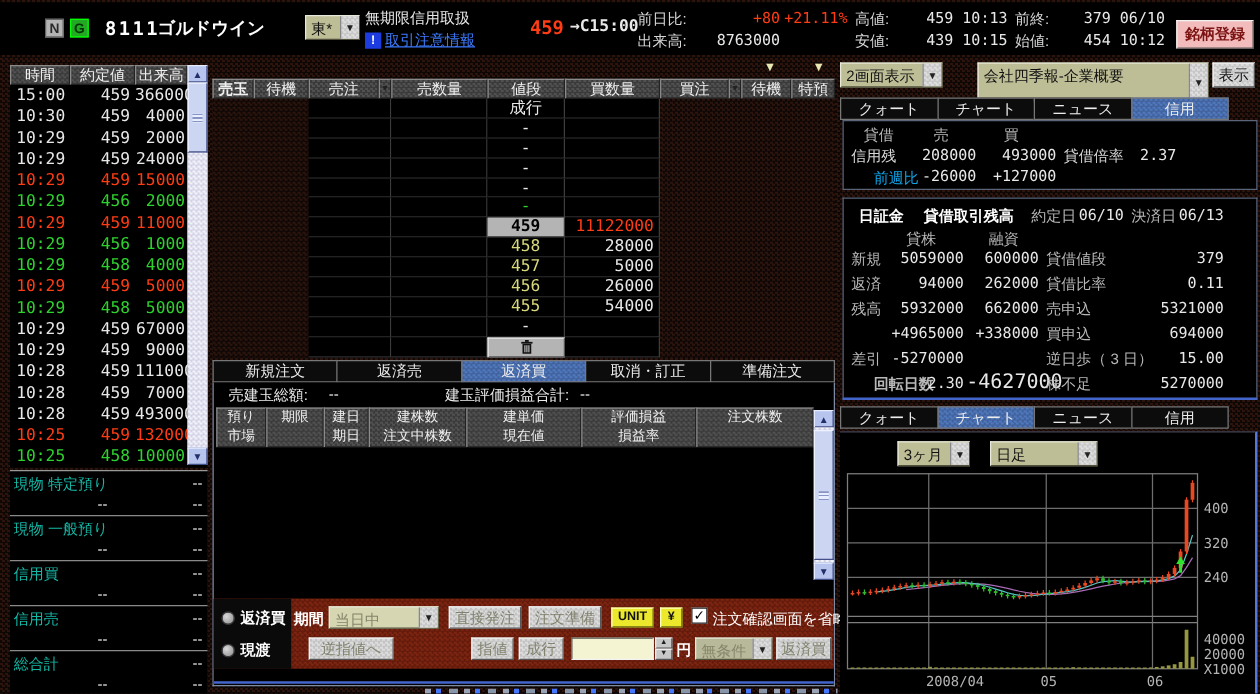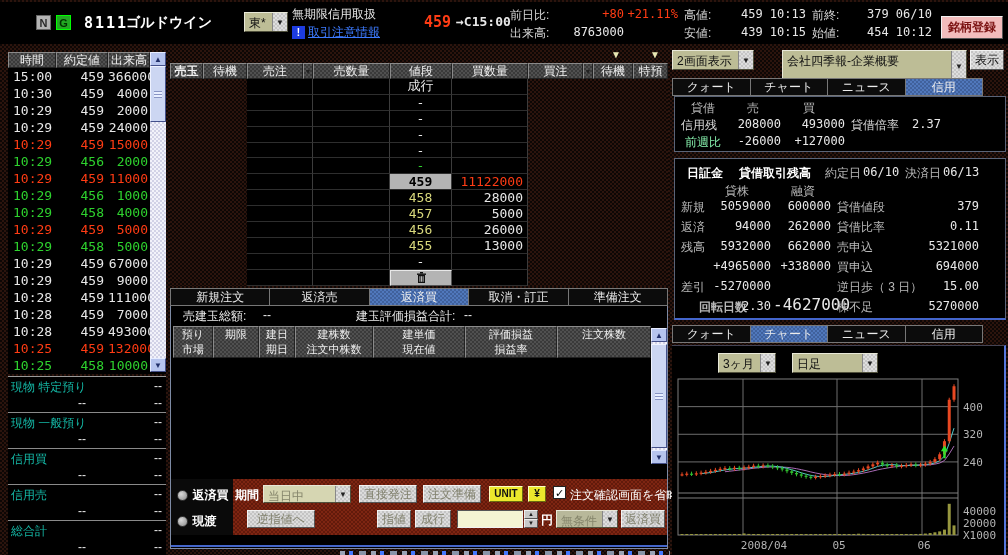--- a/index.html
+++ b/index.html
@@ -335,21 +335,21 @@
         <div class="bcell" style="height: 15.9px; justify-content: flex-end; padding-right: 4px;"></div>
         <div class="bcell" style="height: 15.9px; justify-content: flex-end; padding-right: 4px;"></div>
         <div class="bcell" style="height: 15.9px; justify-content: flex-end; padding-right: 4px;"></div>
         <div class="bcell" style="height: 15.9px; justify-content: flex-end; padding-right: 4px;"></div>
         <div class="bcell" style="height: 15.9px; justify-content: flex-end; padding-right: 4px;"></div>
         <div class="bcell" style="height: 15.9px; justify-content: flex-end; padding-right: 4px;"></div>
         <div class="bcell r" style="height: 15.9px; justify-content: flex-end; padding-right: 4px;">11122000</div>
         <div class="bcell w" style="height: 15.9px; justify-content: flex-end; padding-right: 4px;">28000</div>
         <div class="bcell w" style="height: 15.9px; justify-content: flex-end; padding-right: 4px;">5000</div>
         <div class="bcell w" style="height: 15.9px; justify-content: flex-end; padding-right: 4px;">26000</div>
-        <div class="bcell w" style="height: 15.9px; justify-content: flex-end; padding-right: 4px;">13000</div>
+        <div class="bcell w" style="height: 15.9px; justify-content: flex-end; padding-right: 4px;">54000</div>
         <div class="bcell" style="height: 15.9px; justify-content: flex-end; padding-right: 4px;"></div>
         <div class="bcell" style="height: 15.9px; justify-content: flex-end; padding-right: 4px;"></div>
       </div>
       <div class="bcol" style="width: 140px; background-image: repeating-conic-gradient(rgb(44, 20, 13) 0%, rgb(44, 20, 13) 25%, rgb(13, 7, 5) 0%, rgb(13, 7, 5) 50%); background-size: 4px 4px;"></div>
     </div>
 
   <div class="ptabs" id="ptabs">
       <div class="tab">新規注文</div>
       <div class="tab">返済売</div>
       <div class="tab sel">返済買</div>
@@ -466,21 +466,21 @@
 
   <div class="rbox" style="left:674px;top:96px;width:332px;height:56px">
     <div class="rlab" style="left:16px;top:3px">貸借</div>
     <div class="rlab" style="left:72px;top:3px">売</div>
     <div class="rlab" style="left:128px;top:3px">買</div>
     <div class="rlab" style="left:6px;top:20px;color:#d8d8d8">信用残</div>
     <div class="rval" style="left:48px;top:20px;width:58px">208000</div>
     <div class="rval" style="left:112px;top:20px;width:58px">493000</div>
     <div class="rlab" style="left:176px;top:20px;color:#d8d8d8">貸借倍率</div>
     <div class="rval" style="left:230px;top:20px;width:36px">2.37</div>
-    <div class="rlab" style="left:10px;top:37px;color:#86efac">前週比</div>
+    <div class="rlab" style="left:24px;top:37px;color:#0ea5e9">前週比</div>
     <div class="rval g" style="left:48px;top:37px;width:58px">-26000</div>
     <div class="rval r" style="left:112px;top:37px;width:58px">+127000</div>
   </div>
 
   <div class="rbox" style="left:674px;top:158px;width:332px;height:162px;border-bottom:2px solid #4466cc">
     <div class="rlab" style="left:12px;top:6px;color:#fff;font-weight:bold">日証金</div>
     <div class="rlab" style="left:64px;top:6px;color:#fff;font-weight:bold">貸借取引残高</div>
     <div class="rlab" style="left:150px;top:6px">約定日</div>
     <div class="rval" style="left:188px;top:6px;width:36px">06/10</div>
     <div class="rlab" style="left:230px;top:6px">決済日</div>

